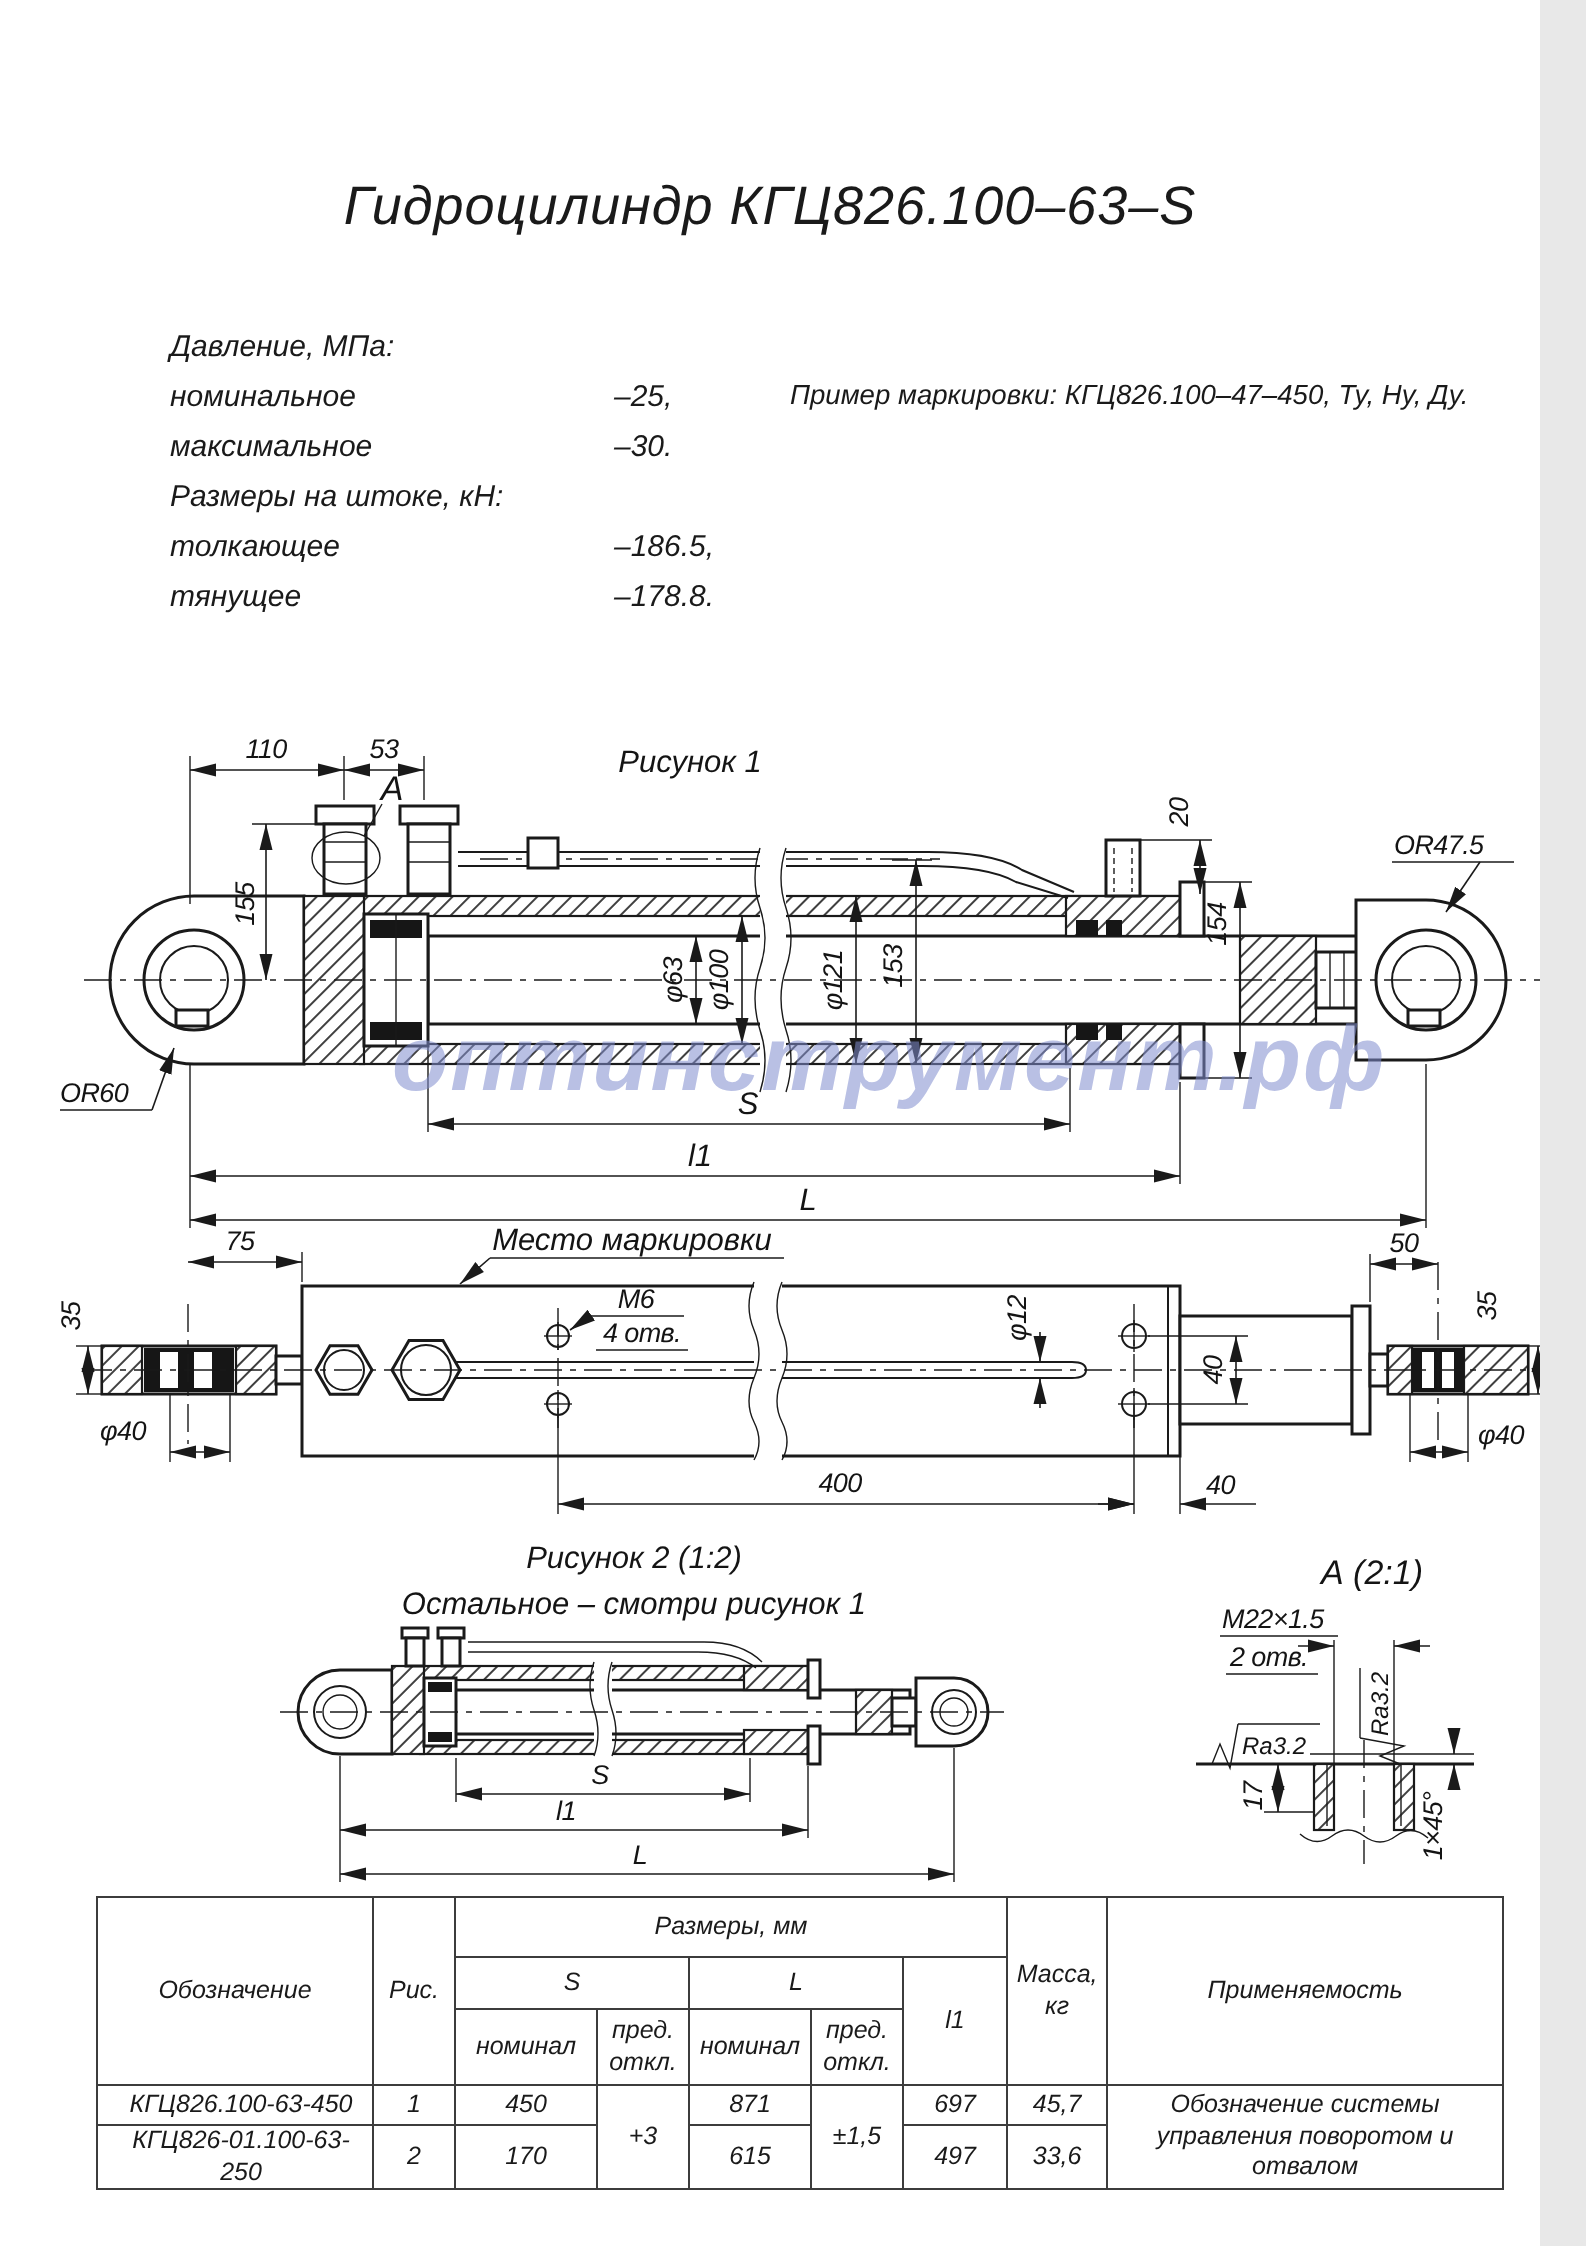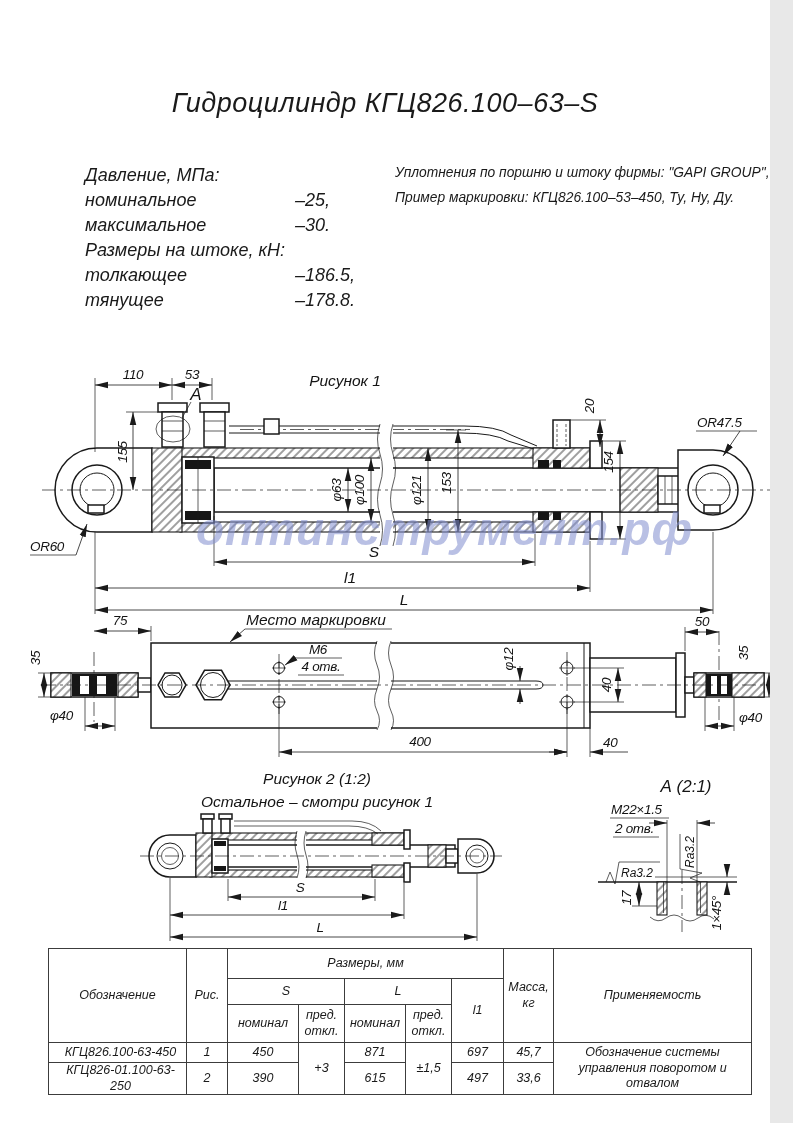--- a/index.html
+++ b/index.html
@@ -1,21 +1,21 @@
 <!DOCTYPE html>
 <html><head>
 <meta charset="utf-8">
 <style>
   html,body{margin:0;padding:0;background:#e8e8e8;}
   #page{position:relative;width:770px;height:1123px;background:#ffffff;overflow:hidden;
         font-family:"Liberation Sans",sans-serif;color:#1a1a1a;font-style:italic;}
   .abs{position:absolute;}
   #title{left:0;right:0;top:88px;text-align:center;font-size:27px;letter-spacing:.5px;white-space:nowrap;}
-  .specrow{left:85px;width:300px;height:25px;font-size:18px;}
-  .specrow .val{position:absolute;left:210px;top:0;}
+  .specrow{left:85px;width:300px;height:25px;font-size:15px;}
+  .specrow .val{position:absolute;left:222px;top:0;}
   .noteline{left:395px;width:380px;height:25px;font-size:13.8px;white-space:nowrap;}
   #watermark{left:196px;top:502px;font-size:46px;font-weight:600;letter-spacing:1px;
              color:rgba(128,140,205,.55);white-space:nowrap;pointer-events:none;z-index:5;}
   svg{position:absolute;left:0;top:0;}
   .ol{fill:#fff;stroke:#1a1a1a;stroke-width:1.5;}
   .olh{fill:url(#h);stroke:#1a1a1a;stroke-width:1.1;}
   .blk{fill:#161616;stroke:none;}
   .wht{fill:#fff;stroke:none;}
   .ln{fill:none;stroke:#1a1a1a;stroke-width:1.5;}
   .ln2{fill:none;stroke:#1a1a1a;stroke-width:1;}
@@ -57,22 +57,21 @@
   </div>
   <div class="abs specrow" style="top:265px">
     <span>толкающее</span>
     <span class="val">–186.5,</span>
   </div>
   <div class="abs specrow" style="top:290px">
     <span>тянущее</span>
     <span class="val">–178.8.</span>
   </div>
 
-  <div class="abs noteline" style="top:165px">Уплотнения по поршню и штоку фирмы: "GAPI GROUP",</div>
-  <div class="abs noteline" style="top:190px">Пример маркировки: КГЦ826.100–53–450, Ту, Ну, Ду.</div>
+  <div class="abs noteline" style="top:190px">Пример маркировки: КГЦ826.100–47–450, Ту, Ну, Ду.</div>
 
   <svg width="793" height="948" viewBox="0 0 793 948">
     <defs>
       <pattern id="h" width="6" height="6" patternUnits="userSpaceOnUse" patternTransform="rotate(45)">
         <rect width="6" height="6" fill="#fff"></rect>
         <line x1="3" y1="-1" x2="3" y2="7" stroke="#2a2a2a" stroke-width="0.9"></line>
       </pattern>
       <marker id="ar" viewBox="0 0 12 8" refX="12" refY="4" markerWidth="13" markerHeight="9" orient="auto-start-reverse" markerUnits="userSpaceOnUse">
         <path d="M0,1 L12,4 L0,7 Z" fill="#1a1a1a"></path>
       </marker>
@@ -454,21 +453,21 @@
       <td>697</td>
       <td>45,7</td>
       <td rowspan="2">
         <span style="display:block">Обозначение системы</span>
         <span style="display:block">управления поворотом и отвалом</span>
       </td>
     </tr>
     <tr style="height:20px">
       <td class="des">КГЦ826-01.100-63-250</td>
       <td>2</td>
-      <td>390</td>
+      <td>170</td>
       <td>615</td>
       <td>497</td>
       <td>33,6</td>
     </tr>
   </tbody>
     </table>
 
 </div>
 
 </body></html>

